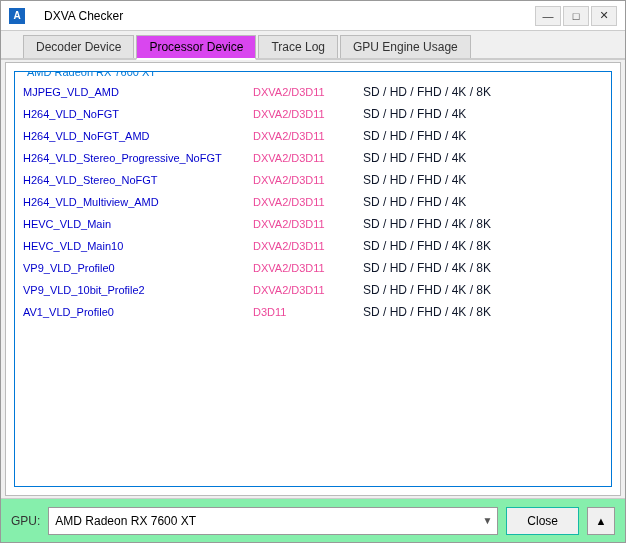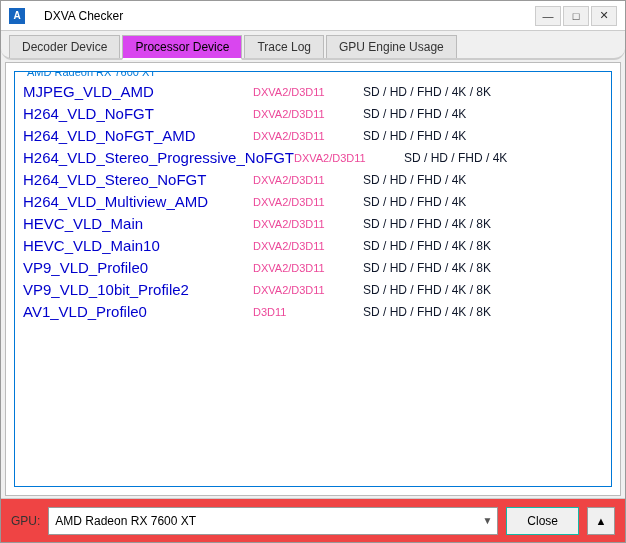--- a/index.html
+++ b/index.html
@@ -58,25 +58,24 @@
       cursor: pointer;
       display: flex;
       align-items: center;
       justify-content: center;
       font-size: 11px;
       color: #333;
     }
     .tabs {
       display: flex;
       background: #f0f0f0;
-      padding: 4px 6px 0 8px;
+      padding: 4px 6px 0 22px;
       gap: 2px;
       border-bottom: 2px solid #ccc;
       flex-shrink: 0;
-      border-radius: 11px;
     }
     .tab {
       padding: 4px 12px;
       font-size: 12px;
       cursor: pointer;
       background: #e4e4e4;
       border: 1px solid #bbb;
       border-bottom: none;
       color: #333;
       user-select: none;
@@ -125,35 +124,35 @@
     }
     .table-row {
       display: flex;
       padding: 2px 4px;
       line-height: 18px;
       cursor: default;
     }
     .col-name {
       flex: 0 0 230px;
       color: #0000cc;
-      font-size: 15px;
+      font-size: 11px;
     }
     .col-api {
       flex: 0 0 110px;
       color: #ec4899;
       font-size: 11px;
     }
     .col-res {
       flex: 1;
       color: #0f172a;
       font-size: 12px;
     }
     .footer {
       height: 44px;
-      background: #ef4444;
+      background: #86efac;
       border-top: 1px solid #ccc;
       display: flex;
       align-items: center;
       padding: 17px 10px;
       gap: 8px;
       flex-shrink: 0;
     }
     .footer-label {
       font-size: 12px;
       color: #333;

